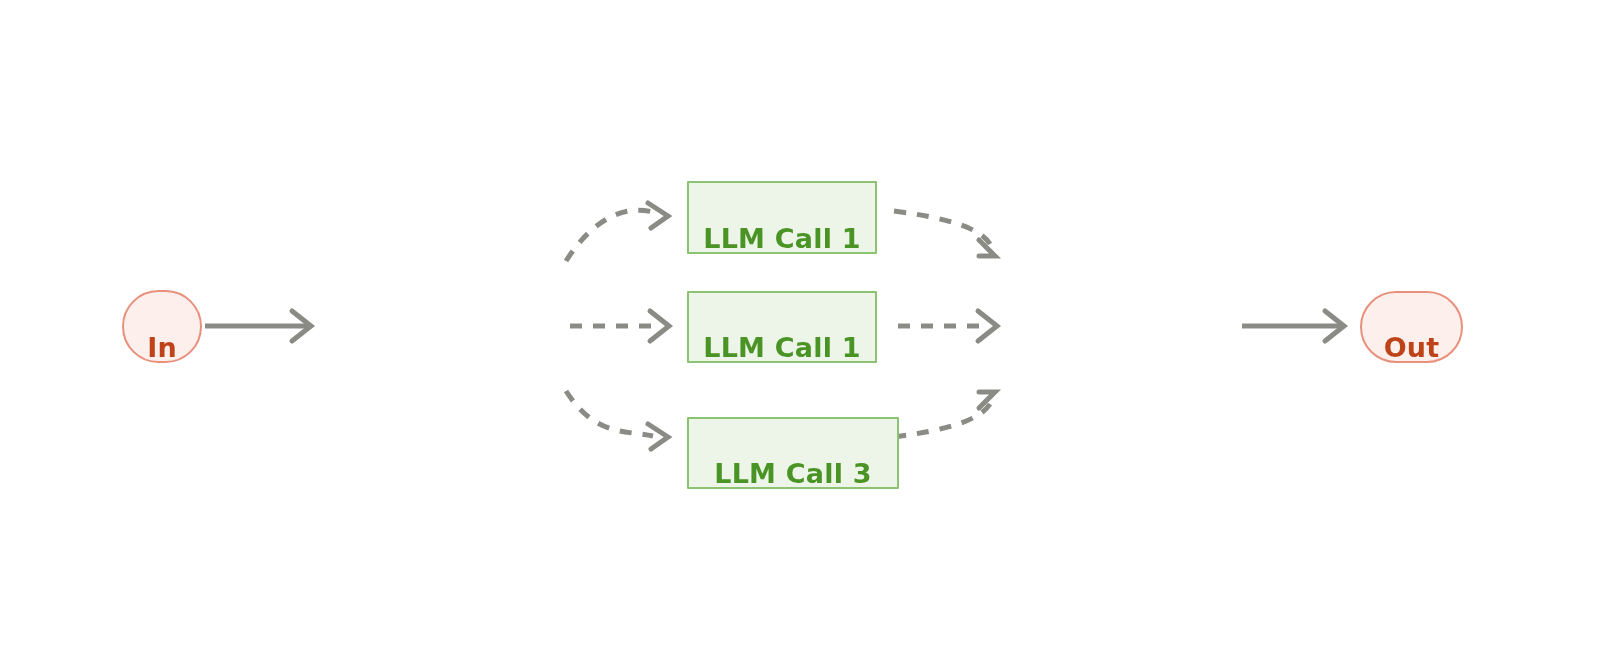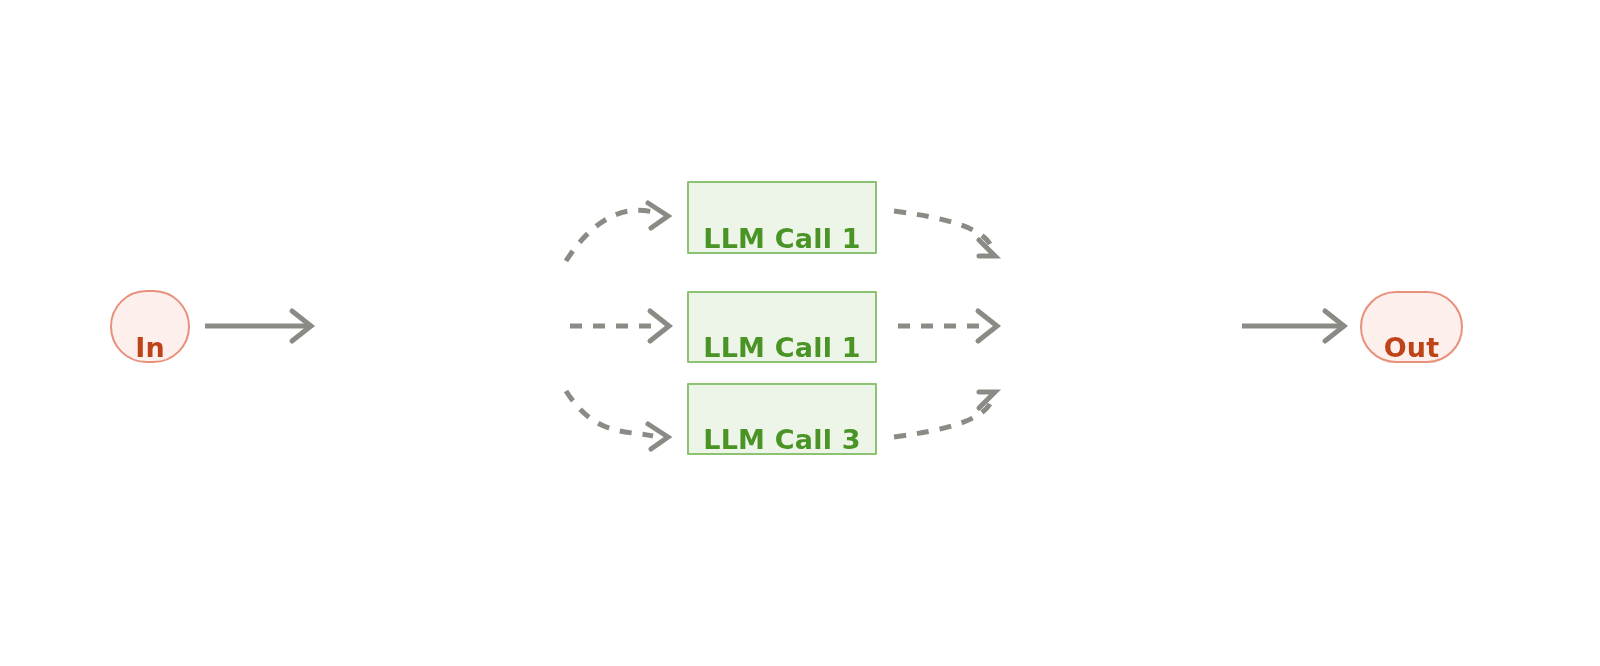--- a/index.html
+++ b/index.html
@@ -53,25 +53,25 @@
   
   .node-process {
     background: #edf5e8;
     border: 2px solid #8cc373;
     border-radius: 1px;
     color: #4a9426;
     font-weight: bold;
     font-size: 27px;
     letter-spacing: 0.2px;
   }
-  #node-in      { left: 110px;  top: 290px; width: 80px;  height: 73px; }
+  #node-in      { left: 122px;  top: 290px; width: 80px;  height: 73px; }
   #node-orchestrator { left: 321px; top: 291px; width: 228px; height: 71px; }
   #node-llm-1   { left: 687px;  top: 181px; width: 190px; height: 73px; }
   #node-llm-2   { left: 687px;  top: 291px; width: 190px; height: 72px; }
-  #node-llm-3   { left: 687px;  top: 383px; width: 190px; height: 72px; }
+  #node-llm-3   { left: 687px;  top: 417px; width: 212px; height: 72px; }
   #node-synthesizer { left: 1015px; top: 291px; width: 210px; height: 71px; }
   #node-out     { left: 1360px; top: 291px; width: 103px; height: 72px; }
 </style>
 </head>
 <body>
 
 <div id="canvas">
 
   <svg id="edges" viewBox="0 0 1600 666" width="1600" height="666" xmlns="http://www.w3.org/2000/svg">
 

